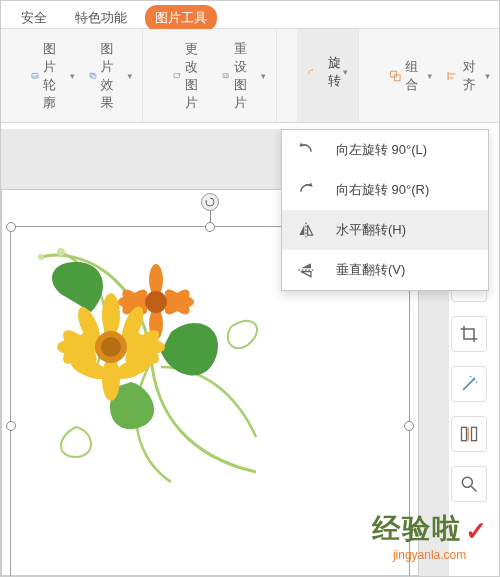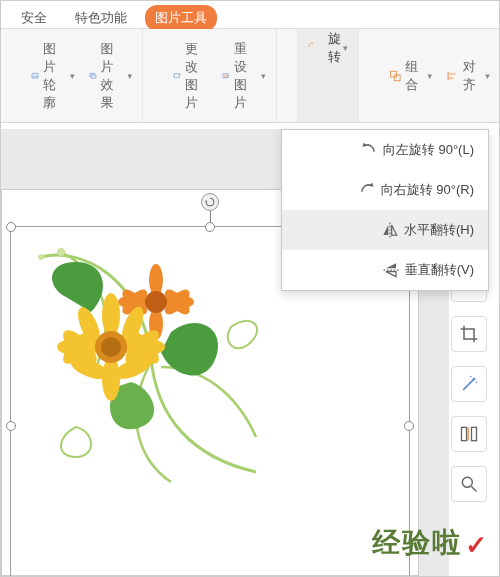--- a/index.html
+++ b/index.html
@@ -56,21 +56,21 @@
   .ribbon-item {
     display: flex;
     align-items: center;
     gap: 4px;
     color: #666;
     cursor: pointer;
   }
   .ribbon-item .ic { width: 18px; height: 18px; }
   .ribbon-col.rotate {
     width: 62px;
-    align-items: flex-start;
+    align-items: center;
     background: #ececec;
     justify-content: flex-start;
     padding-top: 1px;
   }
   .rotate .big-ic { width: 30px; height: 30px; }
   .rotate .lbl-row { display:flex; align-items:center; gap:2px; }
 
   
   .menu {
     position: absolute;
@@ -78,25 +78,24 @@
     left: 280px;
     width: 208px;
     background: #fff;
     border: 1px solid #c9c9c9;
     box-shadow: 0 4px 10px rgba(0,0,0,.15);
     z-index: 20;
   }
   .menu-item {
     display: flex;
     align-items: center;
-    gap: 4px;
+    gap: 20px;
     padding: 10px 14px;
     color: #444;
     cursor: pointer;
-    justify-content: flex-end;
   }
   .menu-item.hover { background: #eee; }
   .menu-item .m-ic { width: 20px; height: 20px; flex-shrink: 0; }
 
   
   .stage {
     position: absolute;
     top: 128px;
     left: 0;
     right: 50px;
@@ -395,13 +394,14 @@
         <line x1="15" y1="15" x2="21" y2="21" stroke="#666" stroke-width="1.8"></line>
       </svg>
   </div>
 </div>
 
 <div class="wm">
   <div>
     <span class="t">经验啦</span>
     <span class="chk">✓</span>
   </div>
+  <div class="url">jingyanla.com</div>
 </div>
 
 </body></html>

